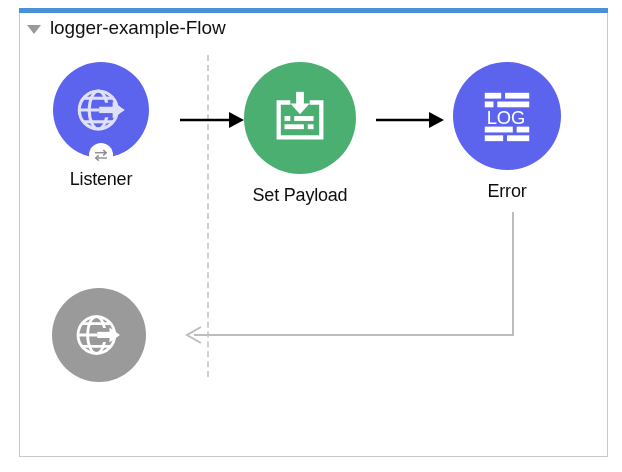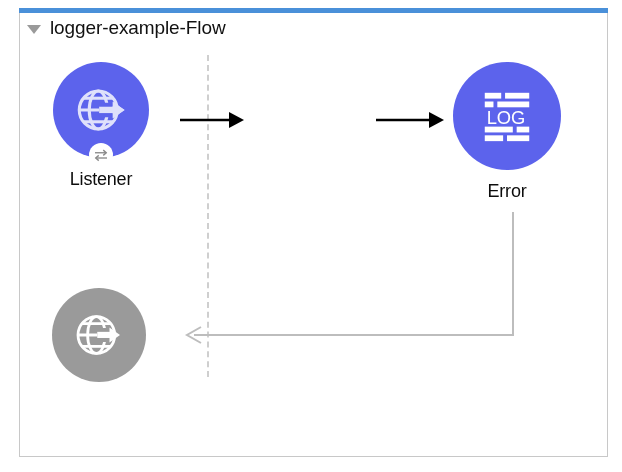--- a/index.html
+++ b/index.html
@@ -173,20 +173,34 @@
             <polyline points="15,5.5 19,9 15,12.5"></polyline>
             <line x1="20" y1="16" x2="5" y2="16"></line>
             <polyline points="9,12.5 5,16 9,19.5"></polyline>
           </g>
         </svg>
       </span>
     </div>
     <span class="node-label">Listener</span>
   </div>
 
+  <div class="node" id="node-setpayload">
+    <div class="node-circle" style="width:112px;height:112px;background:#4caf72;">
+      <svg width="62" height="62" viewBox="0 0 64 64">
+        <path d="M22 16 H10 V52 H54 V16 H42" fill="none" stroke="#ffffff" stroke-width="4.4"></path>
+        <rect x="16" y="30" width="6" height="5" fill="#ffffff"></rect>
+        <rect x="26" y="30" width="20" height="5" fill="#ffffff"></rect>
+        <rect x="16" y="38.5" width="20" height="5" fill="#ffffff"></rect>
+        <rect x="40" y="38.5" width="6" height="5" fill="#ffffff"></rect>
+        <rect x="28" y="5" width="8" height="14" fill="#ffffff"></rect>
+        <polygon points="22,17 42,17 32,28" fill="#ffffff"></polygon>
+      </svg>
+    </div>
+    <span class="node-label">Set Payload</span>
+  </div>
 
   <div class="node" id="node-logger">
     <div class="node-circle" style="width:108px;height:108px;background:#5c63ec;">
       <svg width="62" height="58" viewBox="0 0 64 60">
         <rect x="9" y="6" width="17" height="6" fill="#ffffff"></rect>
         <rect x="30" y="6" width="25" height="6" fill="#ffffff"></rect>
         <rect x="9" y="15" width="9" height="6" fill="#ffffff"></rect>
         <rect x="22" y="15" width="33" height="6" fill="#ffffff"></rect>
         <text x="31" y="38" text-anchor="middle" font-family="Liberation Sans, sans-serif" font-size="19" fill="#ffffff">LOG</text>
         <rect x="9" y="41" width="29" height="6" fill="#ffffff"></rect>

